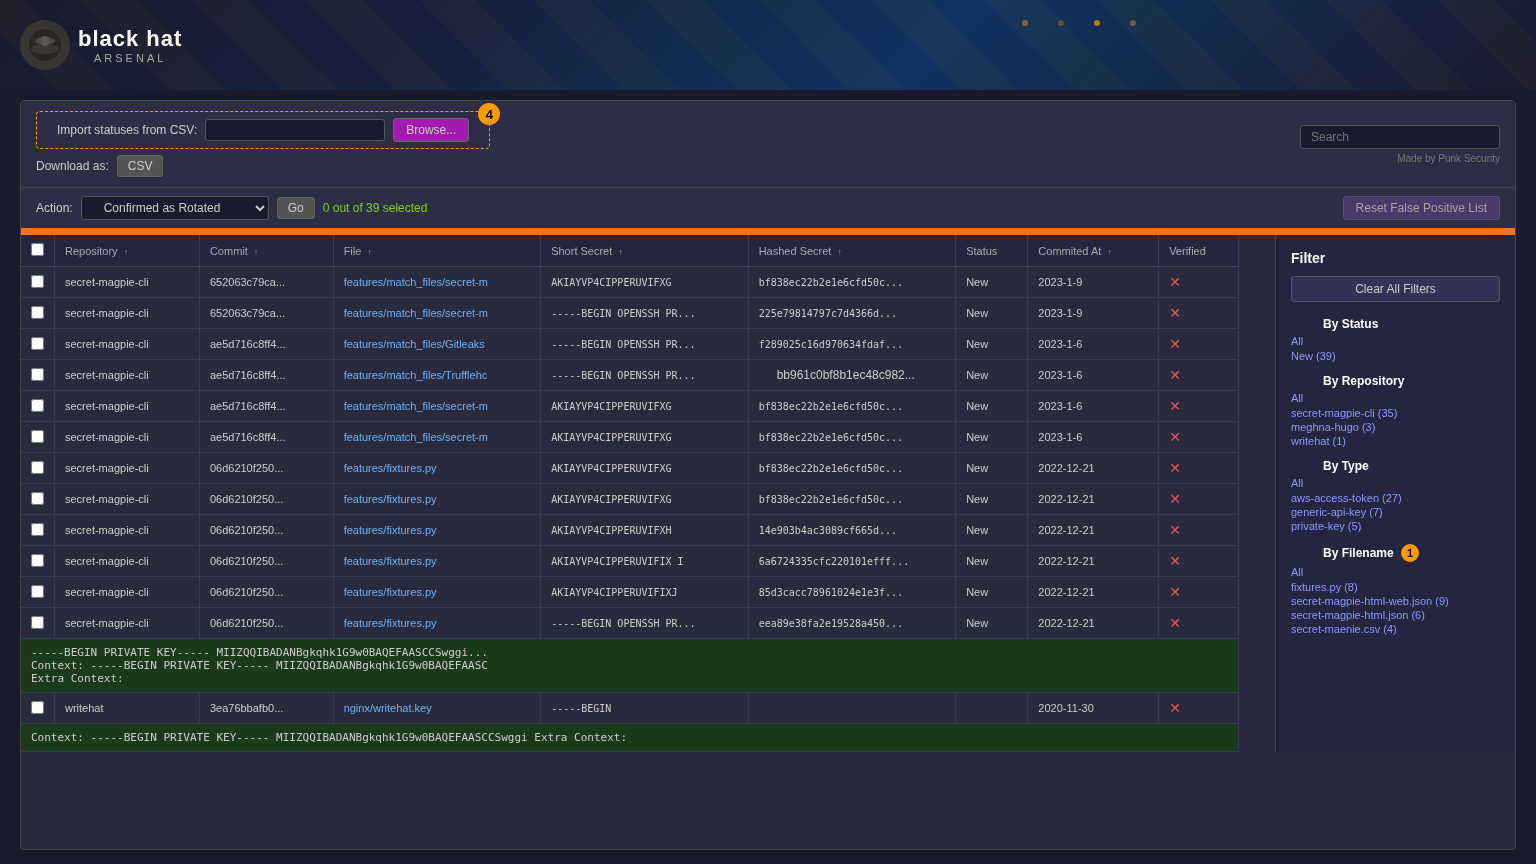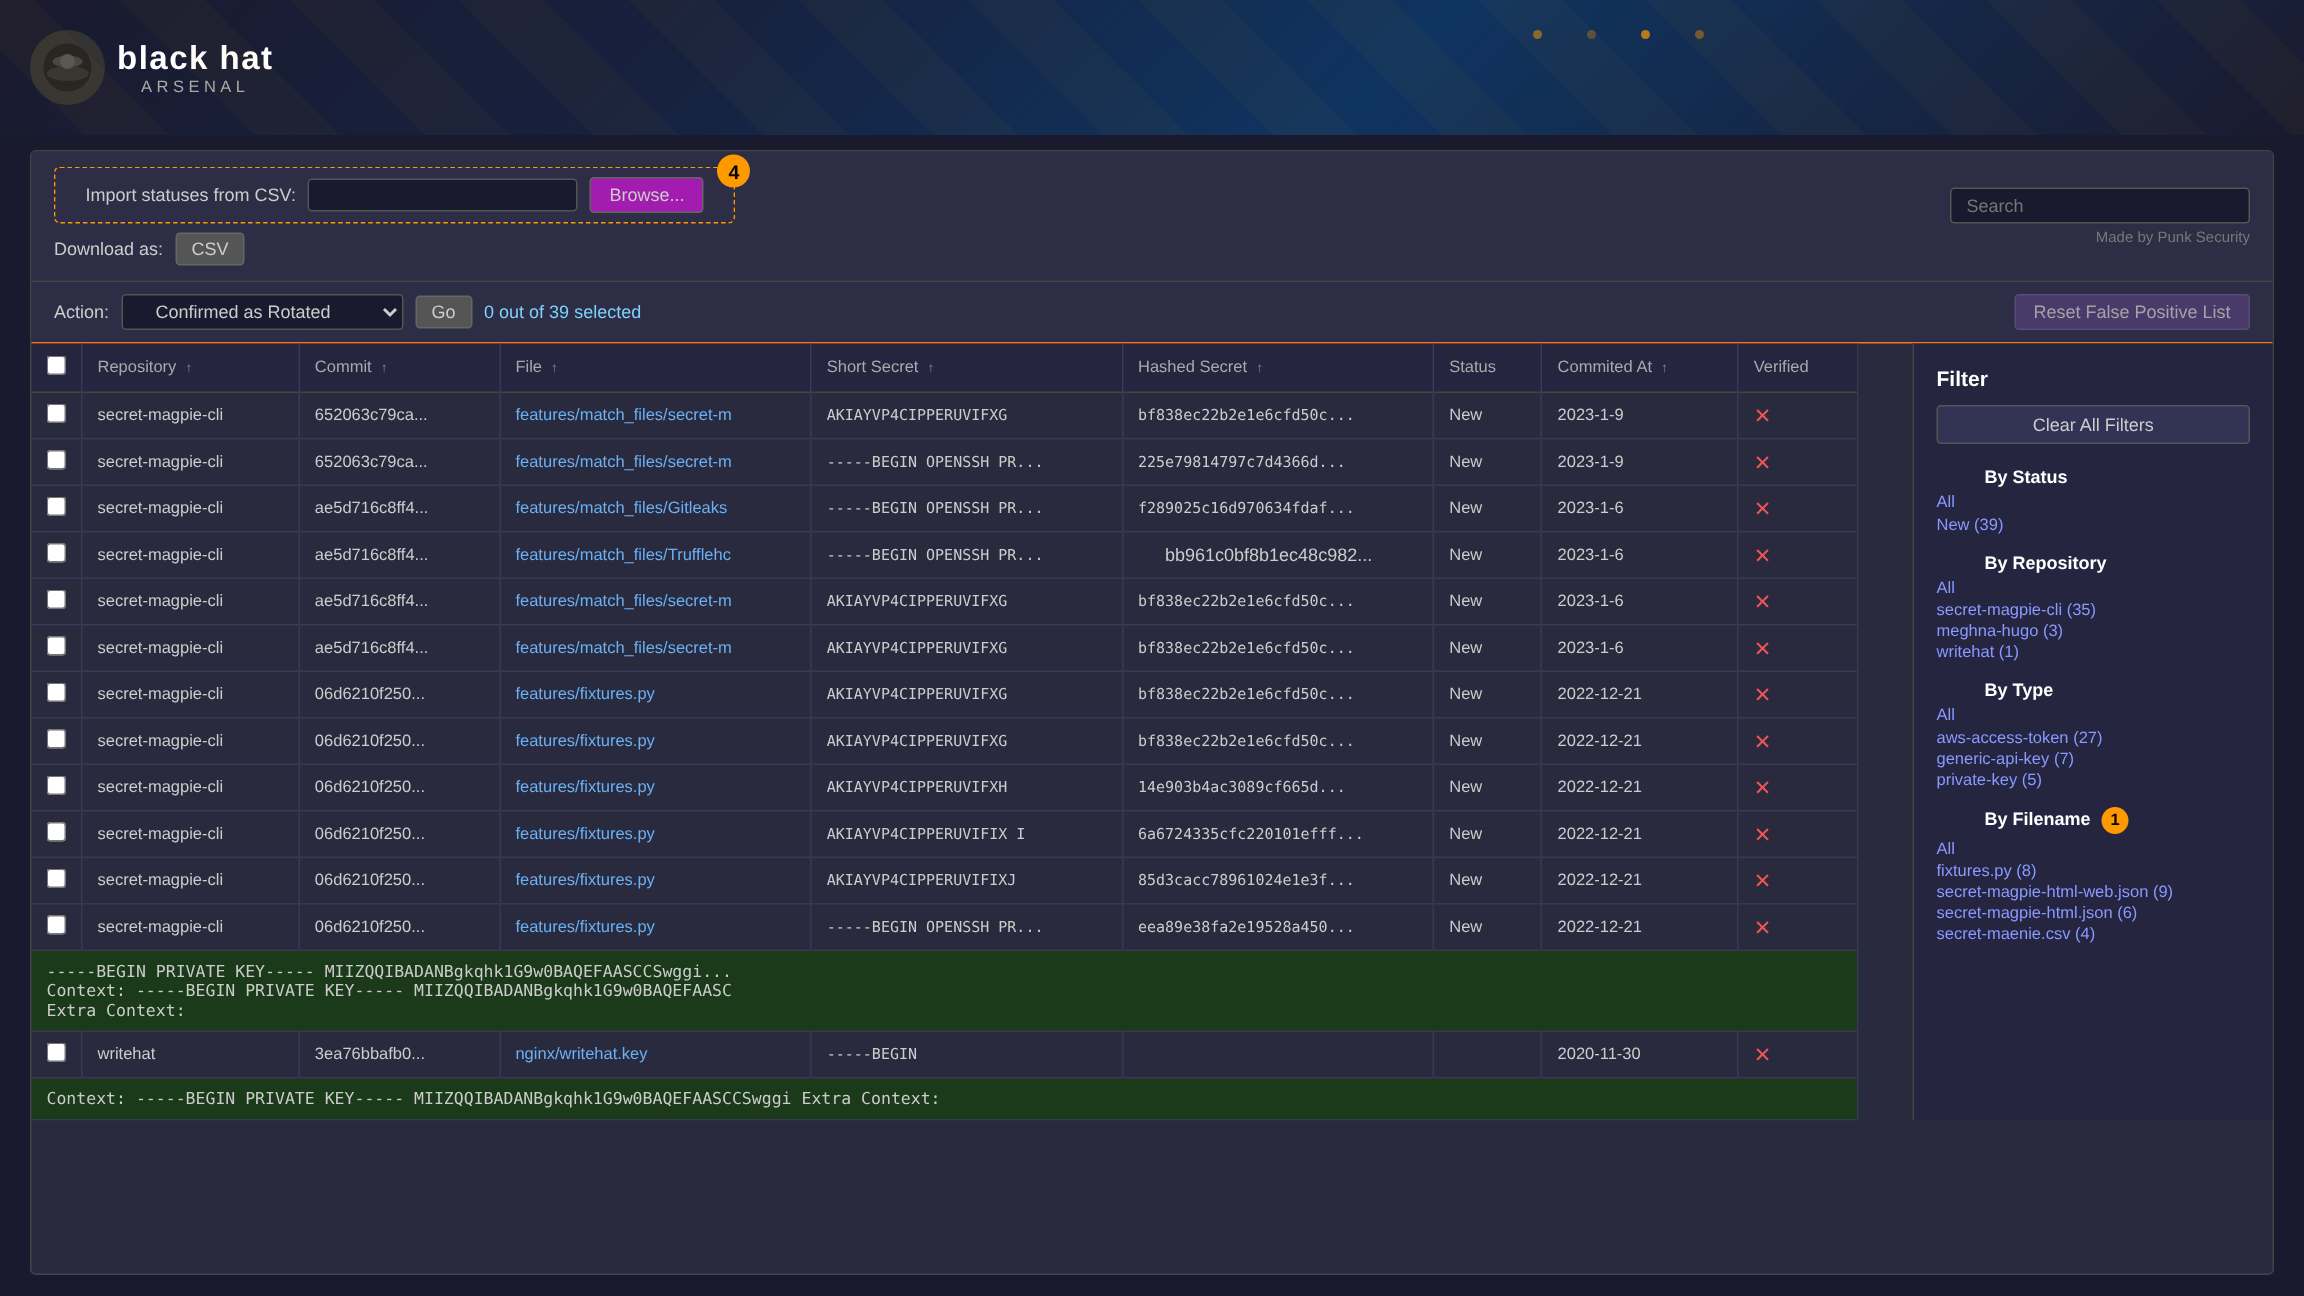--- a/index.html
+++ b/index.html
@@ -153,21 +153,21 @@
       padding: 4px 10px;
       color: #ccc;
       font-size: 12px;
       width: 200px;
     }
 
     
     .action-bar {
       background: #2d2d45;
       padding: 8px 15px;
-      border-bottom: 1px solid #f97316;
+      border-bottom: 7px solid #f97316;
       display: flex;
       align-items: center;
       gap: 8px;
     }
     .action-select {
       background: #1a1a2e;
       border: 1px solid #555;
       border-radius: 3px;
       padding: 3px 18px;
       color: #ccc;
@@ -177,21 +177,21 @@
     .go-btn {
       background: #555;
       border: 1px solid #666;
       border-radius: 3px;
       padding: 3px 10px;
       color: #ccc;
       font-size: 12px;
       cursor: pointer;
     }
     .selected-text {
-      color: #7dd3fc;
+      color: #84cc16;
       font-size: 12px;
     }
     .reset-btn {
       margin-left: auto;
       background: #4a3a6a;
       border: 1px solid #5a4a7a;
       border-radius: 3px;
       padding: 4px 12px;
       color: #a3a3a3;
       font-size: 12px;

